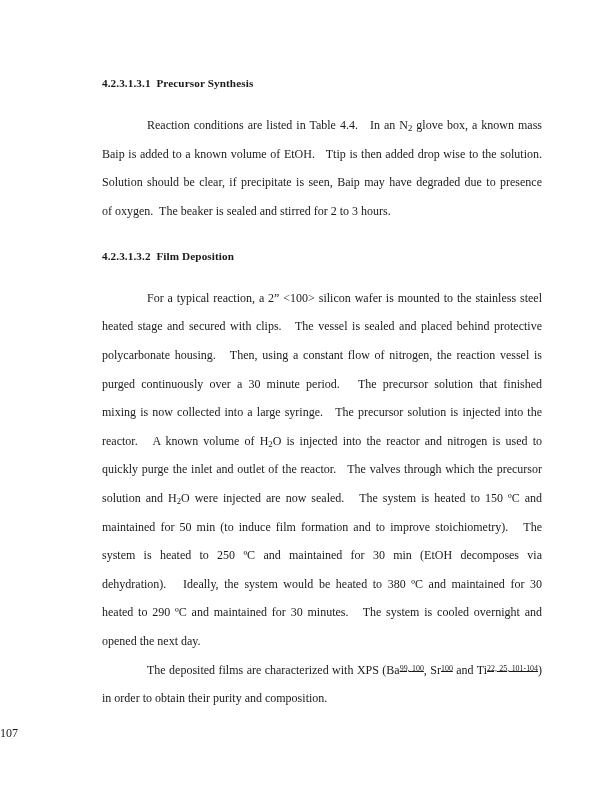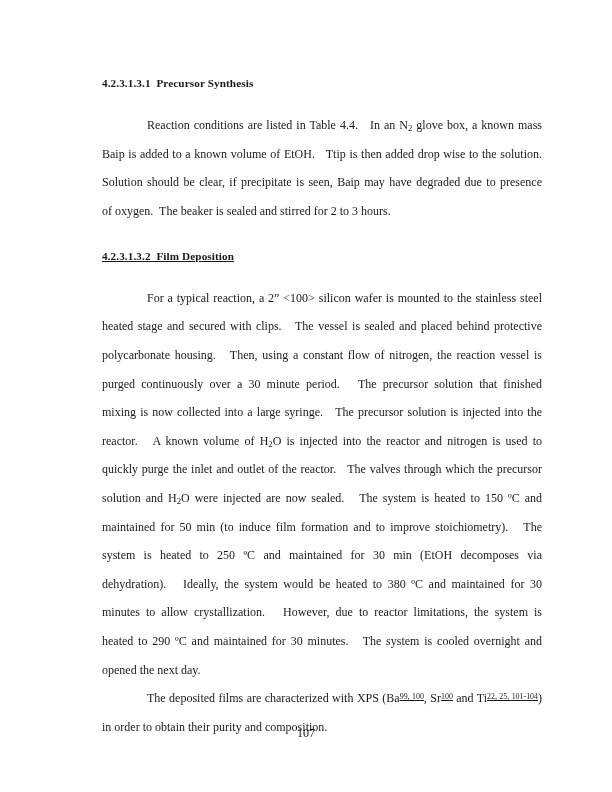--- a/index.html
+++ b/index.html
@@ -25,21 +25,21 @@
   }
   .section-heading {
     font-size: 11.2px;
     font-weight: bold;
     line-height: 1;
     margin: 0;
     letter-spacing: 0.1px;
     white-space: pre;
   }
   .heading-1 { margin-bottom: 22px; }
-  .heading-2 { margin-top: 25px; margin-bottom: 22px; text-decoration: underline; }
+  .heading-2 { margin-top: 25px; margin-bottom: 22px; }
   
   .line {
     display: block;
     font-size: 12px;
     line-height: 28.6px;
     text-align: justify;
     text-align-last: justify;
     white-space: pre-wrap;
   }
   .line.flush {
@@ -61,21 +61,20 @@
     text-decoration: underline;
   }
   .par-block {
     margin: 0;
   }
   .page-number {
     position: absolute;
     top: 726px;
     left: 0;
     width: 612px;
-    text-align: center;
     font-size: 12.1px;
     font-family: "Liberation Serif", "DejaVu Serif", serif;
   }
 </style>
 </head>
 <body>
 
 <div class="page">
 
   <div class="content">
@@ -96,21 +95,20 @@
       <div class="line">heated stage and secured with clips.   The vessel is sealed and placed behind protective</div>
       <div class="line">polycarbonate housing.   Then, using a constant flow of nitrogen, the reaction vessel is</div>
       <div class="line">purged continuously over a 30 minute period.   The precursor solution that finished</div>
       <div class="line">mixing is now collected into a large syringe.   The precursor solution is injected into the</div>
       <div class="line"><span>reactor.   A known volume of H</span><sub>2</sub><span>O is injected into the reactor and nitrogen is used to</span></div>
       <div class="line">quickly purge the inlet and outlet of the reactor.   The valves through which the precursor</div>
       <div class="line"><span>solution and H</span><sub>2</sub><span>O were injected are now sealed.   The system is heated to 150 ºC and</span></div>
       <div class="line">maintained for 50 min (to induce film formation and to improve stoichiometry).   The</div>
       <div class="line">system is heated to 250 ºC and maintained for 30 min (EtOH decomposes via</div>
       <div class="line">dehydration).   Ideally, the system would be heated to 380 ºC and maintained for 30</div>
-      <div class="line">minutes to allow crystallization.   However, due to reactor limitations, the system is</div>
       <div class="line">heated to 290 ºC and maintained for 30 minutes.   The system is cooled overnight and</div>
       <div class="line flush">opened the next day.</div>
     </div>
 
     <div class="par-block">
       <div class="line indent"><span>The deposited films are characterized with XPS (Ba</span><sup>99, 100</sup><span>, Sr</span><sup>100</sup><span> and Ti</span><sup>22, 25, 101-104</sup><span>)</span></div>
       <div class="line flush">in order to obtain their purity and composition.</div>
     </div>
 
   </div>

